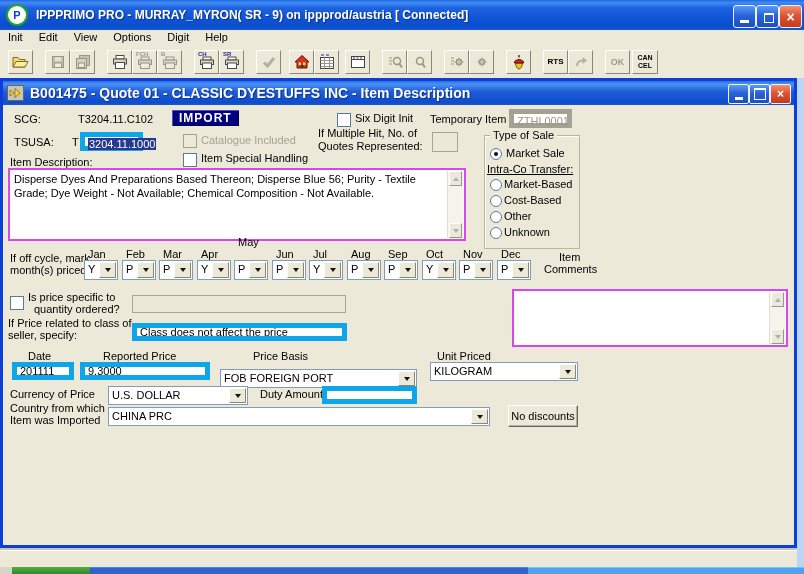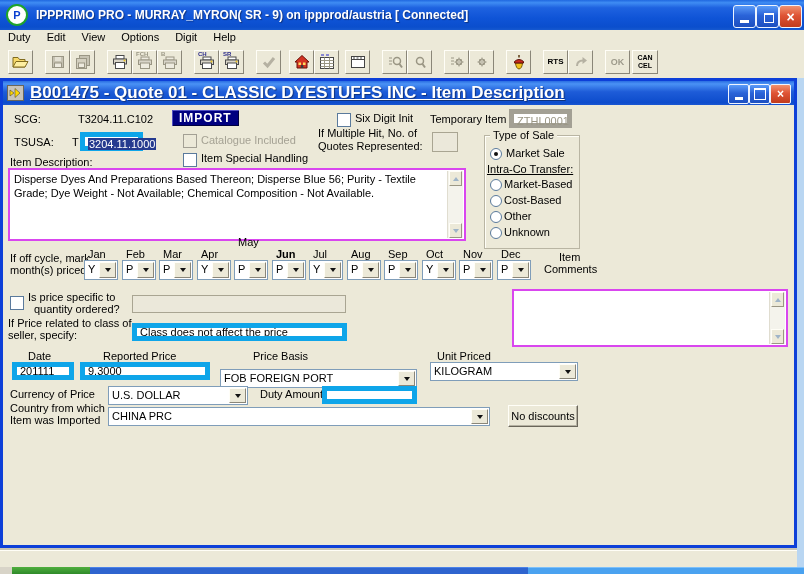--- a/index.html
+++ b/index.html
@@ -34,21 +34,21 @@
   .pr-lbl{position:absolute;top:0px;left:3px;font-size:6px;font-weight:bold;color:#2a2a8a;letter-spacing:0px;}
   .pr-lbl.dis{color:#9a9684;}
   .ttext{font-size:8px;font-weight:bold;color:#000;line-height:8px;text-align:center;}
   .ttext.dis{color:#9d9a8b;}
 
   
   .child{position:absolute;left:0;top:78px;width:791px;height:464px;border:3px solid #0d3fd8;background:#ece9d8;}
   .child-titlebar{position:absolute;left:0;top:0;width:791px;height:24px;
     background:linear-gradient(180deg,#2a6ee2 0%,#4a92f5 12%,#1e5cd8 45%,#0d4ccc 90%,#1a57d2 100%);
     display:flex;align-items:center;}
-  .child-title{color:#fff;font-weight:bold;font-size:17px;margin-left:6px;text-shadow:1px 1px 1px #10337e;text-decoration:underline;}
+  .child-title{color:#fff;font-weight:bold;font-size:14px;margin-left:6px;text-shadow:1px 1px 1px #10337e;}
   .cwbtn{position:absolute;top:3px;width:19px;height:18px;border-radius:2px;border:1px solid #eef4ff;
     background:linear-gradient(180deg,#5a9bf8,#2a63d8 45%,#1c4fc0);display:flex;align-items:center;justify-content:center;}
   .cwbtn.close{background:linear-gradient(180deg,#f0926f,#df5436 45%,#c13b1c);}
   .child-icon{width:15px;height:14px;margin-left:4px;background:#c8c4b8;border:1px solid #6a665a;}
   .child-body{position:absolute;left:0;top:24px;width:791px;height:437px;}
 
   .lbl{position:absolute;white-space:nowrap;}
   .lbl.gray{color:#a5a294;}
   .u{text-decoration:underline;}
 
@@ -111,21 +111,21 @@
       </div>
     <div class="winbtn" style="left:756px;">
         <span class="glyph-restore"></span>
       </div>
     <div class="winbtn close" style="left:779px;">
         <span class="glyph-x">×</span>
       </div>
   </div>
 
   <div class="menubar">
-    <span class="menu-item">Duty</span>
+    <span class="menu-item">Init</span>
     <span class="menu-item">Edit</span>
     <span class="menu-item">View</span>
     <span class="menu-item">Options</span>
     <span class="menu-item">Digit</span>
     <span class="menu-item">Help</span>
   </div>
 
   <div class="toolbar">
     <div class="tgroup" style="margin-left:8px;">
       <div class="tbtn">
@@ -393,21 +393,21 @@
             <span class="tri"></span>
           </span>
         </div>
       <span class="lbl" style="left:235px;top:131px;text-align:center;">May</span>
       <div class="combo" style="left:231px;top:155px;width:34px;height:20px;">
           <span class="val">P</span>
           <span class="drop-btn">
             <span class="tri"></span>
           </span>
         </div>
-      <span class="lbl" style="left:273px;top:143px;font-weight:bold;">Jun</span>
+      <span class="lbl" style="left:273px;top:143px;">Jun</span>
       <div class="combo" style="left:269px;top:155px;width:34px;height:20px;">
           <span class="val">P</span>
           <span class="drop-btn">
             <span class="tri"></span>
           </span>
         </div>
       <span class="lbl" style="left:310px;top:143px;">Jul</span>
       <div class="combo" style="left:306px;top:155px;width:34px;height:20px;">
           <span class="val">Y</span>
           <span class="drop-btn">

